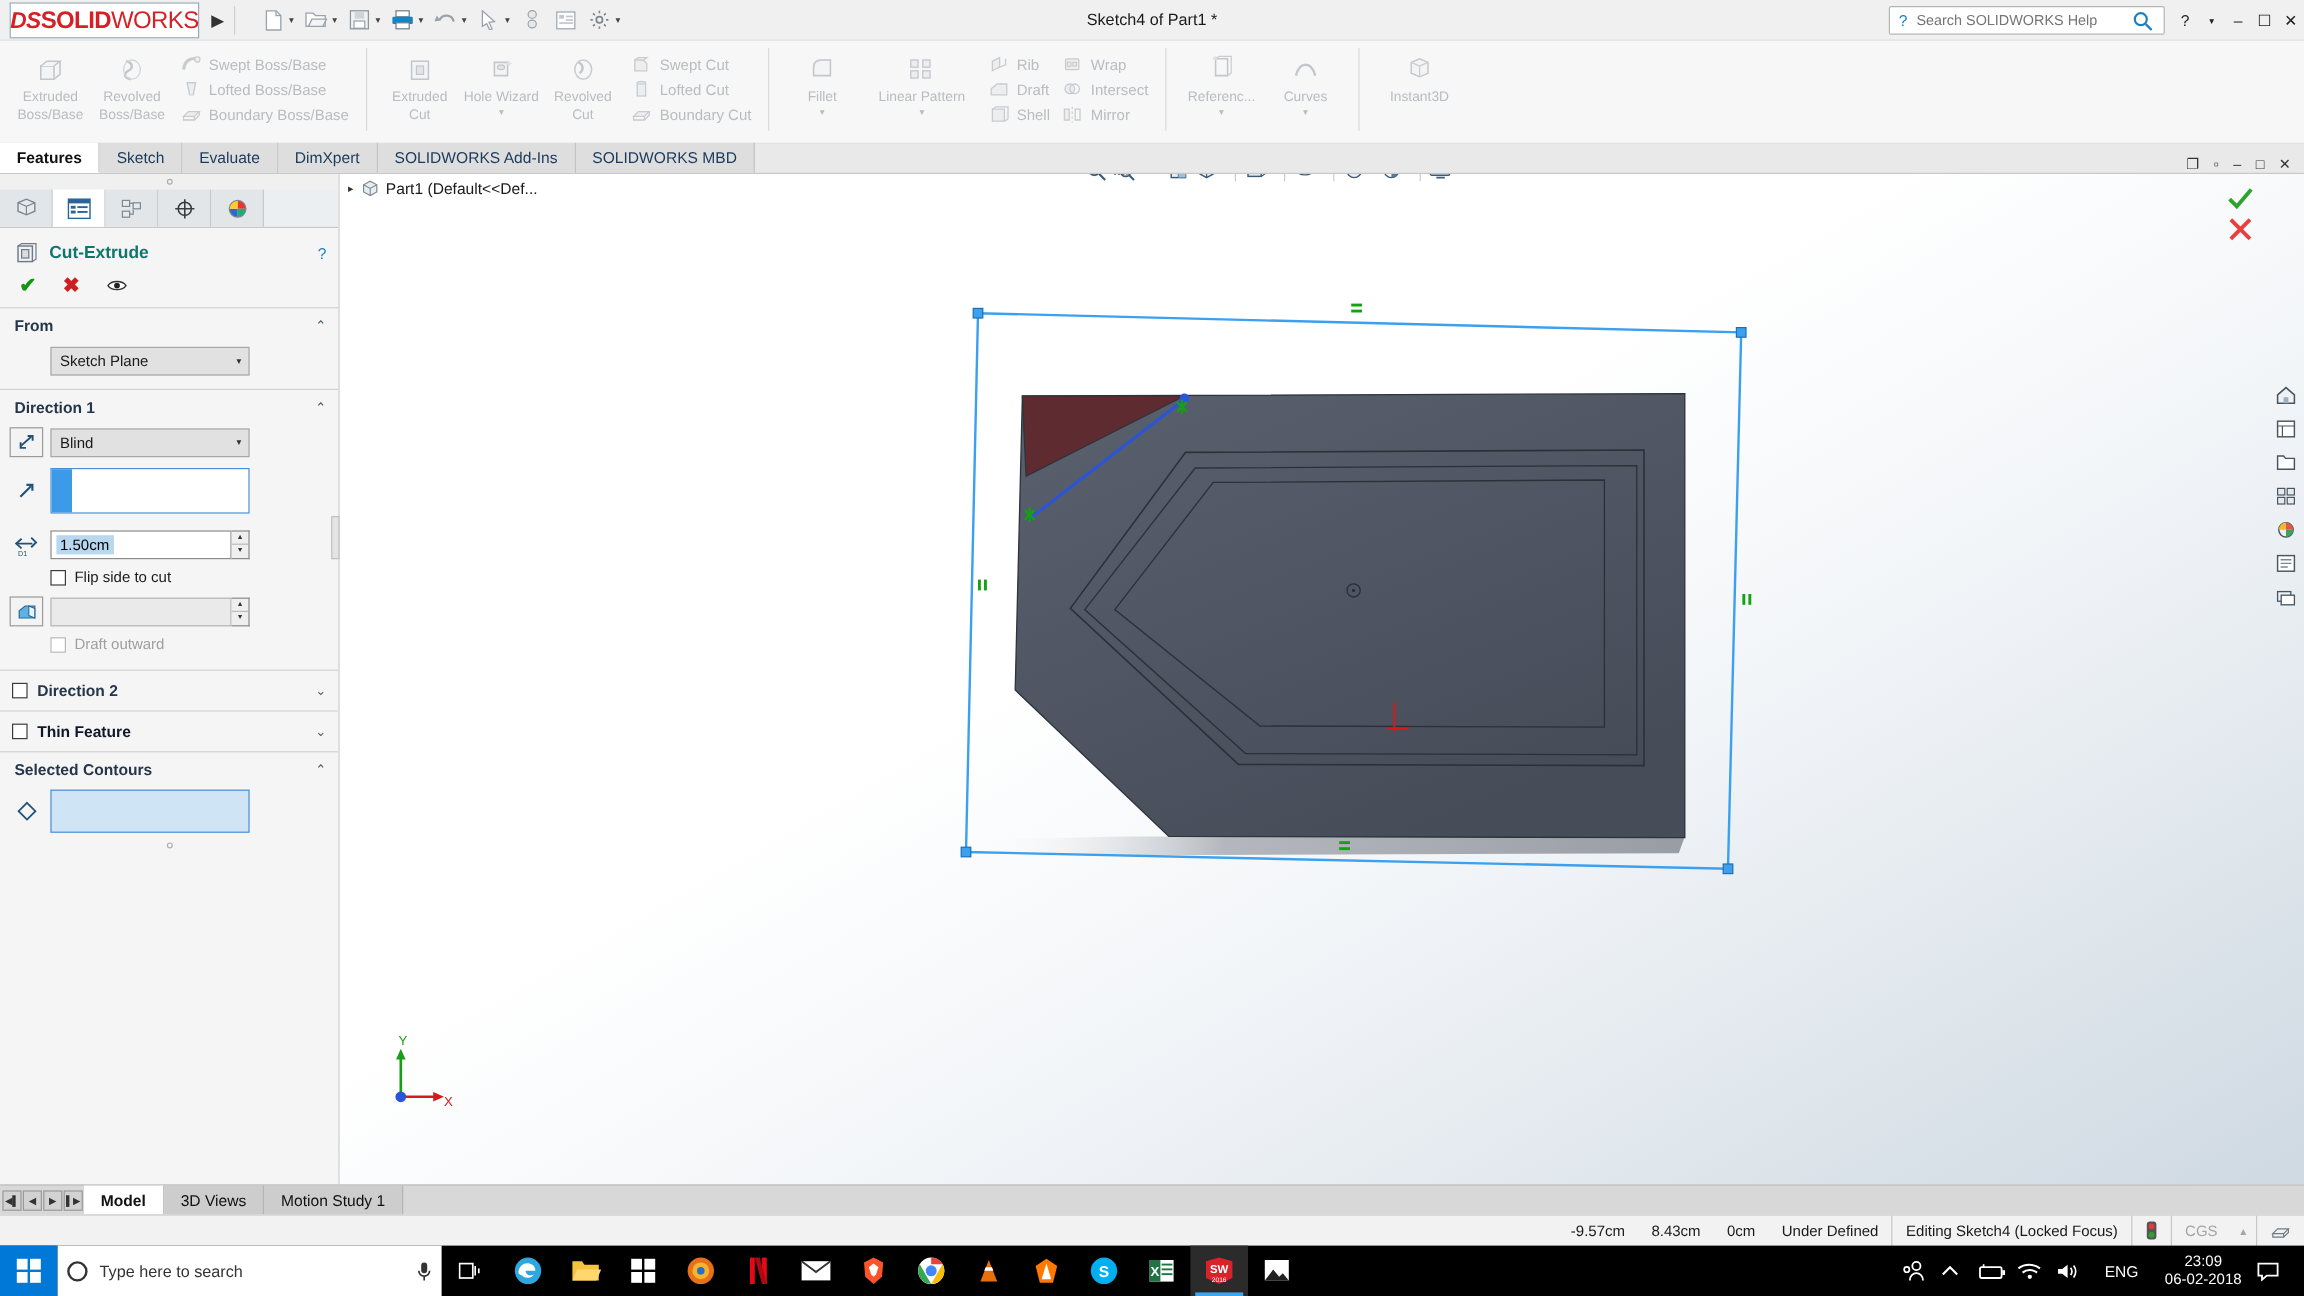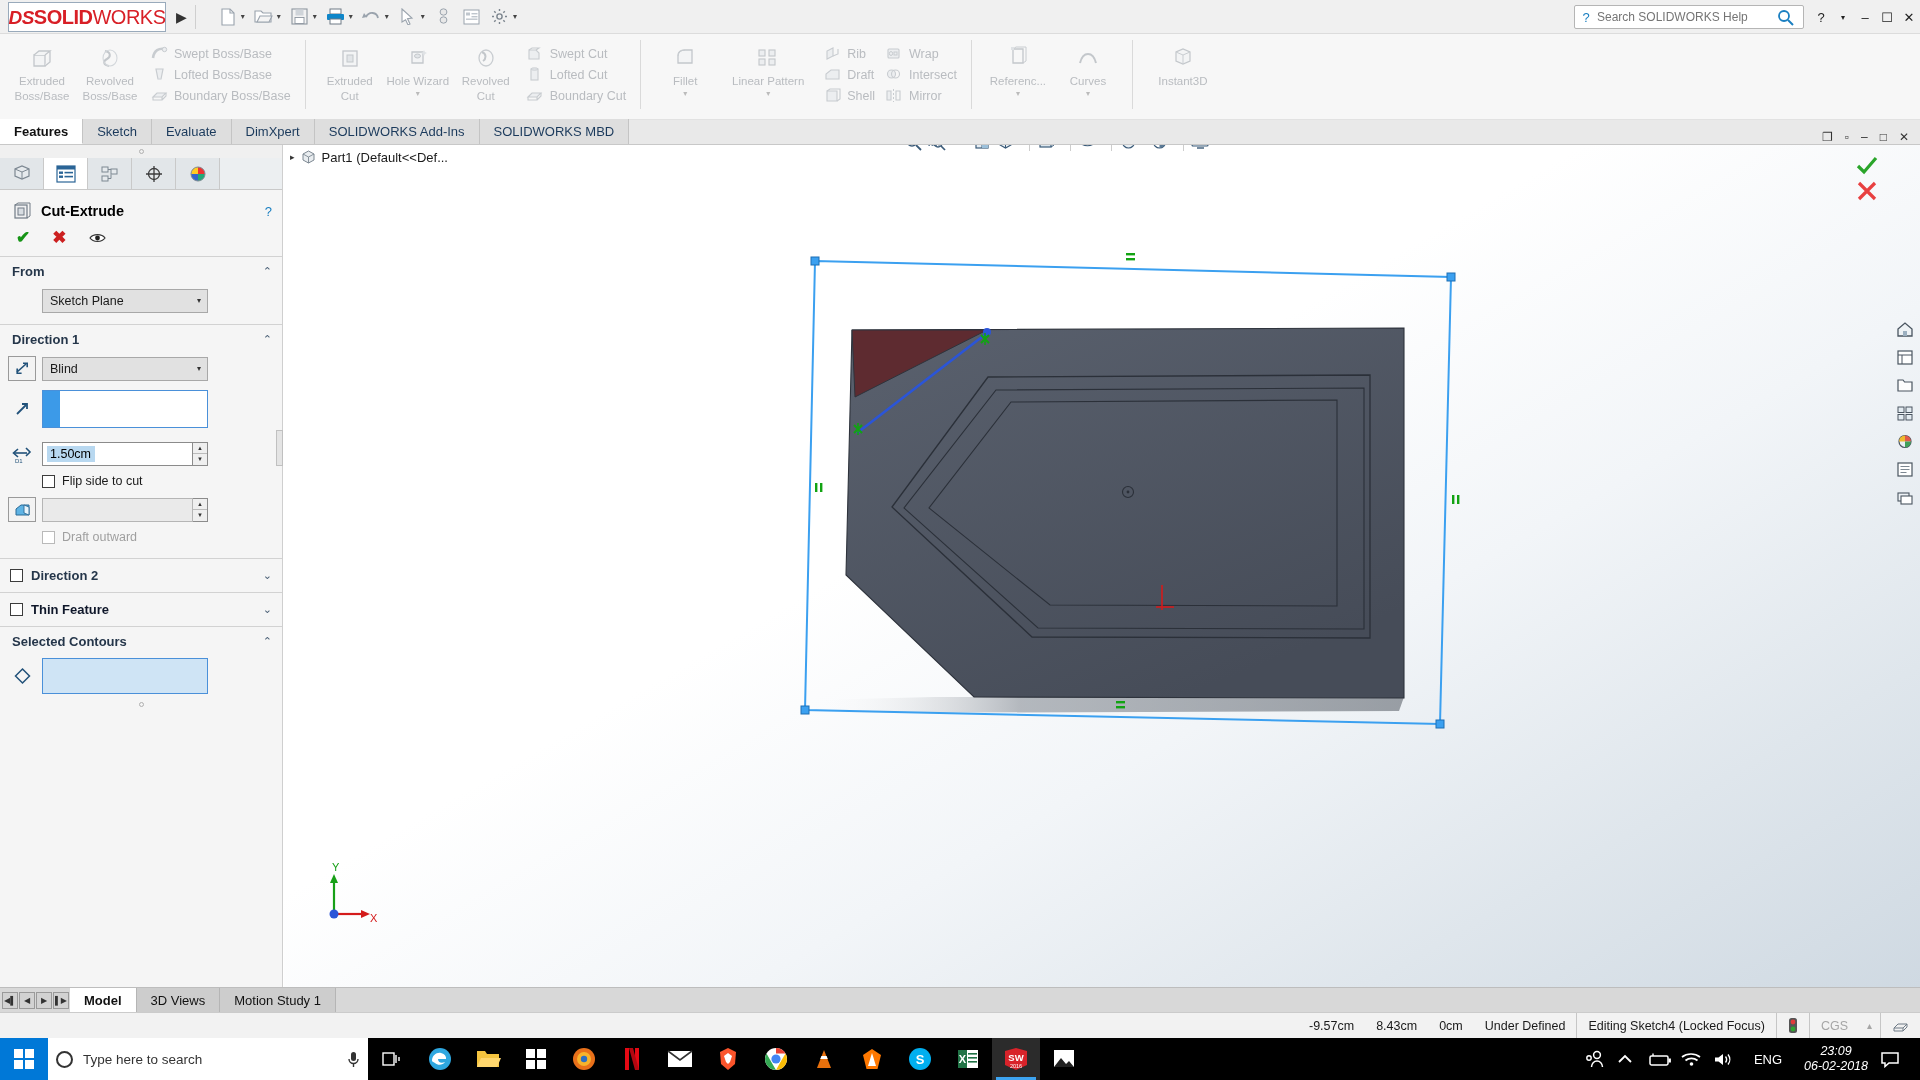--- a/index.html
+++ b/index.html
@@ -110,21 +110,21 @@
     display: flex; height: 32px; background: #eceff1; border-bottom: 1px solid #c9c9c9;
   }
   .pm-tab {
     width: 44px; display: flex; align-items: center; justify-content: center;
     border-right: 1px solid #c9c9c9; cursor: pointer; background: #e2e6e9;
   }
   .pm-tab.active { background: #ffffff; }
   .pm-head {
     display: flex; align-items: center; gap: 9px; padding: 11px 10px 4px 12px;
   }
-  .pm-title { font-size: 14.5px; font-weight: bold; color: #000000; }
+  .pm-title { font-size: 14.5px; font-weight: bold; color: #0f766e; }
   .pm-actions { display: flex; align-items: center; gap: 22px; padding: 4px 0 10px 16px; }
   .pm-act { font-size: 17px; cursor: pointer; line-height: 1; }
   .pm-act.ok { color: #169416; font-weight: bold; }
   .pm-act.cancel { color: #cc2020; font-weight: bold; }
   .pm-act.eye { color: #333; font-size: 15px; }
   .pm-sep { height: 1px; background: #d2d2d2; margin: 0; }
 
   .sec-head {
     display: flex; align-items: center; justify-content: space-between;
     padding: 7px 10px 6px 12px;
@@ -257,21 +257,21 @@
     width: 48px; height: 42px; display: flex; align-items: center; justify-content: center;
     cursor: pointer; position: relative;
   }
   .tbapp.active { background: #2b2b2b; }
   .tbapp.active:after {
     content:""; position:absolute; left: 4px; right: 4px; bottom: 0; height: 3px; background: #3da4f0;
   }
   .tray { margin-left: auto; display: flex; align-items: center; height: 42px; padding-right: 6px; gap: 2px; }
   .tray-ic { width: 30px; text-align: center; color: #fff; font-size: 14px; cursor: pointer; }
   .tray-lang { color: #fff; font-size: 13px; padding: 0 10px; cursor: pointer; }
-  .clock { color: #fff; font-size: 12.5px; line-height: 15px; text-align: center; padding: 0 10px; cursor: pointer; font-style: italic; }
+  .clock { color: #fff; font-size: 12.5px; line-height: 15px; text-align: center; padding: 0 10px; cursor: pointer; }
   .notif { width: 34px; text-align: center; color: #fff; font-size: 16px; cursor: pointer; }
 
   svg { display:block; }
 </style>
 </head>
 <body>
 
 <div id="app">
 
   <div class="titlebar">
@@ -364,20 +364,21 @@
               <g fill="none" stroke="#7c858e" stroke-width="1.4">
                 <circle cx="8.5" cy="8.5" r="2.6"></circle>
                 <path d="M8.5 1v2M8.5 14v2M1 8.5h2M14 8.5h2M3.2 3.2l1.5 1.5M12.3 12.3l1.5 1.5M13.8 3.2l-1.5 1.5M4.7 12.3l-1.5 1.5"></path>
               </g>
             </svg>
         </span>
         <span class="tb-caret">▾</span>
       </div>
     </div>
 
+    <div class="title-center">Sketch4 of Part1 *</div>
 
     <div class="title-right">
       <div class="help-search">
         <span class="qmark">?</span>
         <input type="text" placeholder="Search SOLIDWORKS Help" style="">
         <span class="mag">
           <svg width="17" height="17" viewBox="0 0 17 17">
               <circle cx="7" cy="7" r="5" fill="none" stroke="#1a7fc1" stroke-width="1.8"></circle>
               <path d="M11 11l5 5" stroke="#1a7fc1" stroke-width="2"></path>
             </svg>

